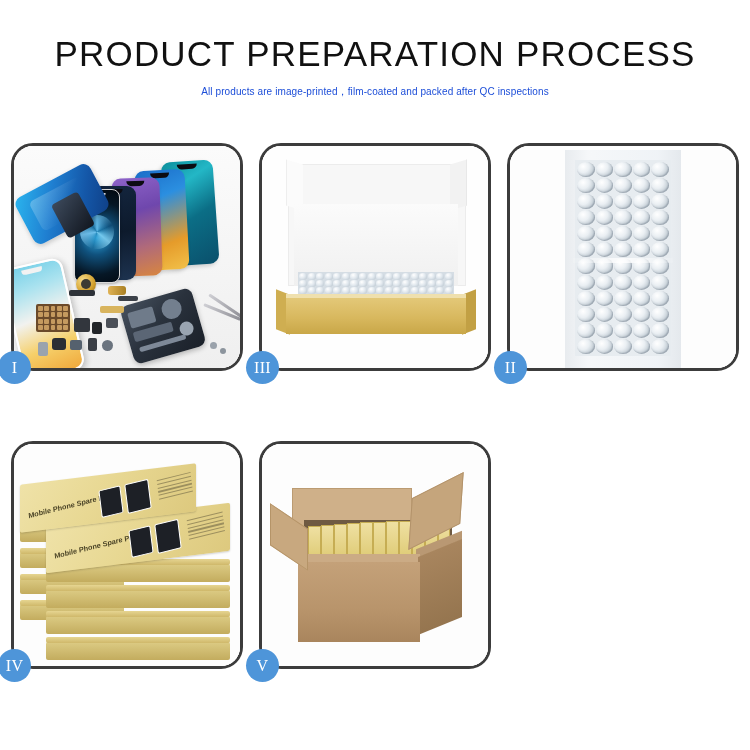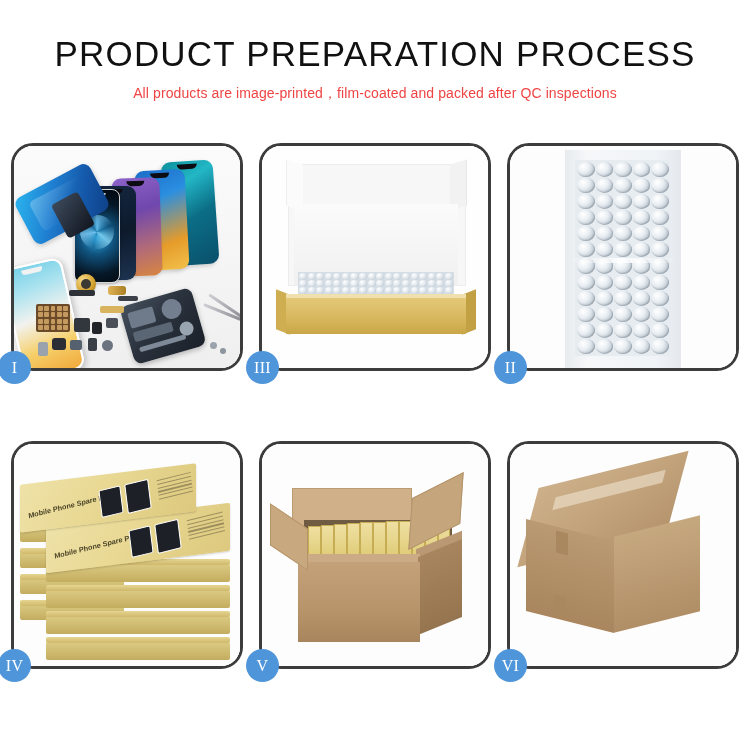--- a/index.html
+++ b/index.html
@@ -17,22 +17,22 @@
   .title{
     font-size:35px;
     letter-spacing:1.2px;
     font-weight:400;
     color:#111111;
     line-height:1.05;
     white-space:nowrap;
   }
   .subtitle{
     margin-top:12px;
-    font-size:14px;
-    color:#ef4444;
+    font-size:10px;
+    color:#1d4ed8;
     font-weight:400;
     letter-spacing:.1px;
     white-space:nowrap;
   }
 
   
   .grid{
     position:absolute;
     left:11px; top:143px;
     width:728px;
@@ -551,29 +551,15 @@
           <div class="ct-rim"></div>
           <div class="ct-side"></div>
           <div class="ct-front"></div>
           <div class="flapL"></div>
           <div class="flapR"></div>
         </div>
       </div>
       <div class="badge">V</div>
     </div>
 
-    <div class="panel">
-      <div class="panel-inner">
-        <div class="scene p6-bg">
-          <div class="tape-flick"></div>
-          <div class="sc-top"></div>
-          <div class="tape-top"></div>
-          <div class="sc-left"></div>
-          <div class="sc-right"></div>
-          <div class="seal s1"></div>
-          <div class="seal s2"></div>
-        </div>
-      </div>
-      <div class="badge">VI</div>
-    </div>
 
   </div>
 </div>
 
 </body></html>

